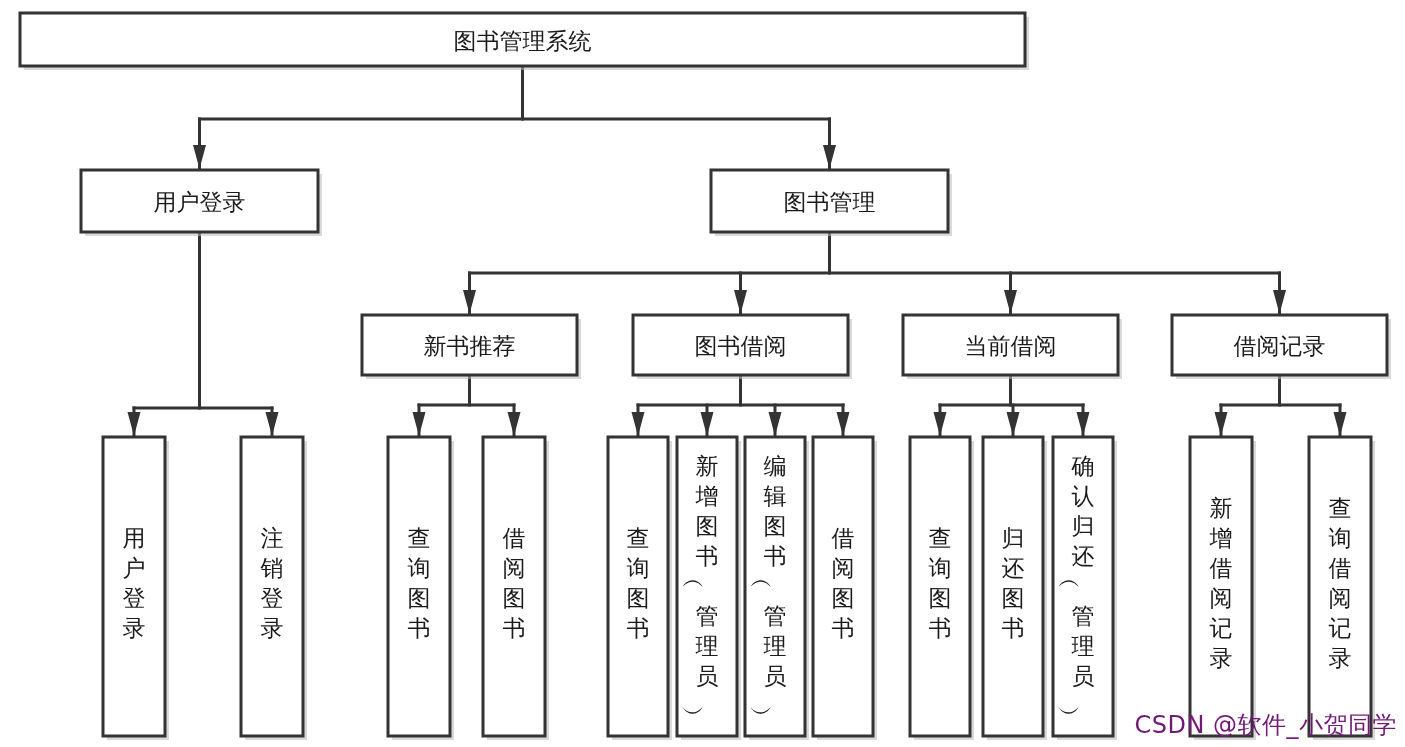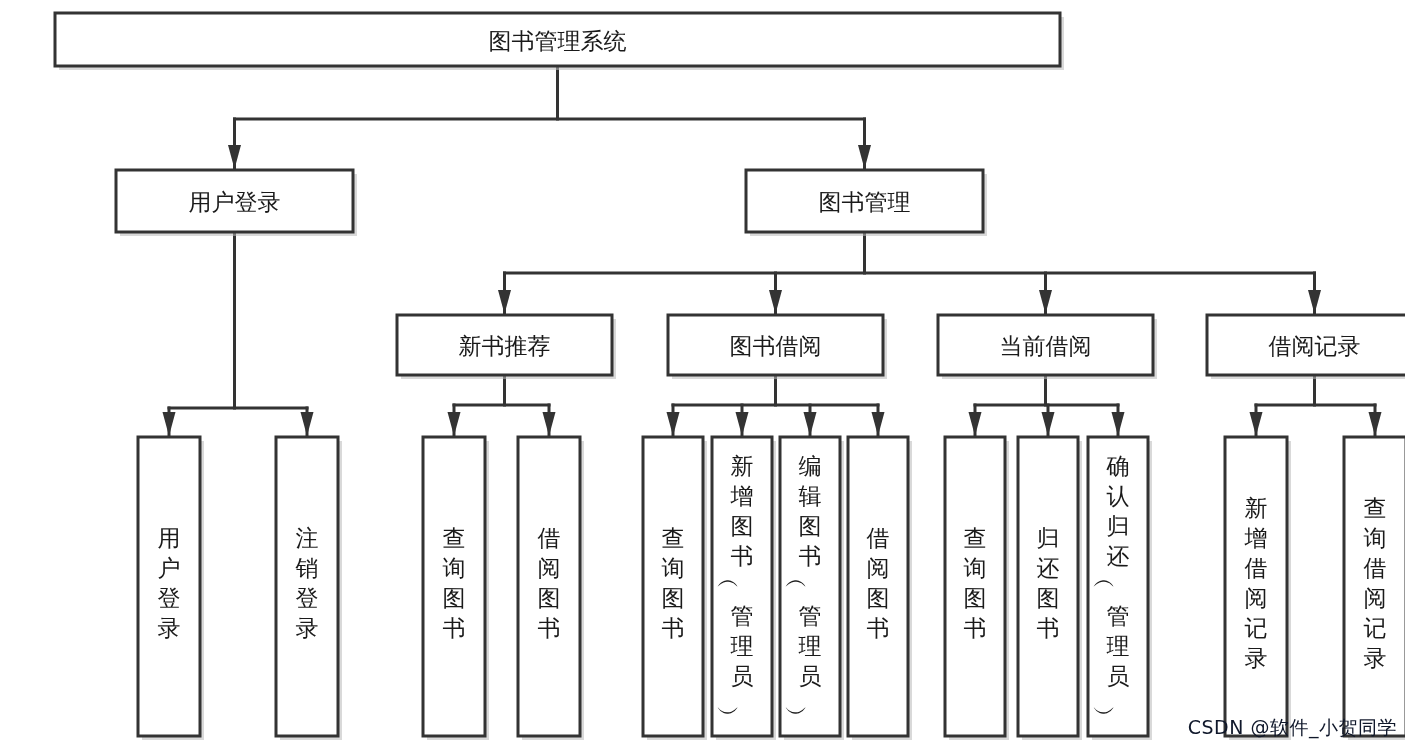--- a/index.html
+++ b/index.html
@@ -13,21 +13,20 @@
     font-family: "DejaVu Sans", "Liberation Sans", sans-serif;
     overflow: hidden;
     position: relative;
   }
   #diagram-root {
     position: absolute;
     left: 0;
     top: 0;
     width: 1175px;
     height: 747px;
-    padding-left: 35px;
   }
   svg.diagram {
     display: block;
     width: 1405px;
     height: 747px;
   }
   .node-rect {
     fill: #ffffff;
     stroke: #333333;
     stroke-width: 3;
@@ -56,22 +55,22 @@
     fill: #1a1a1a;
     font-family: "DejaVu Sans", "Liberation Sans", sans-serif;
     font-size: 23px;
     text-anchor: middle;
   }
   .watermark {
     position: absolute;
     right: 8px;
     bottom: 6px;
     font-family: "DejaVu Sans", "Liberation Sans", sans-serif;
-    font-size: 19px;
-    color: #0f172a;
+    font-size: 24px;
+    color: #701a75;
     white-space: nowrap;
     letter-spacing: 0.5px;
   }
 </style>
 </head>
 <body>
 
 <div id="diagram-root">
   <svg class="diagram" viewBox="0 0 1405 747">
     <g id="edges-layer">

